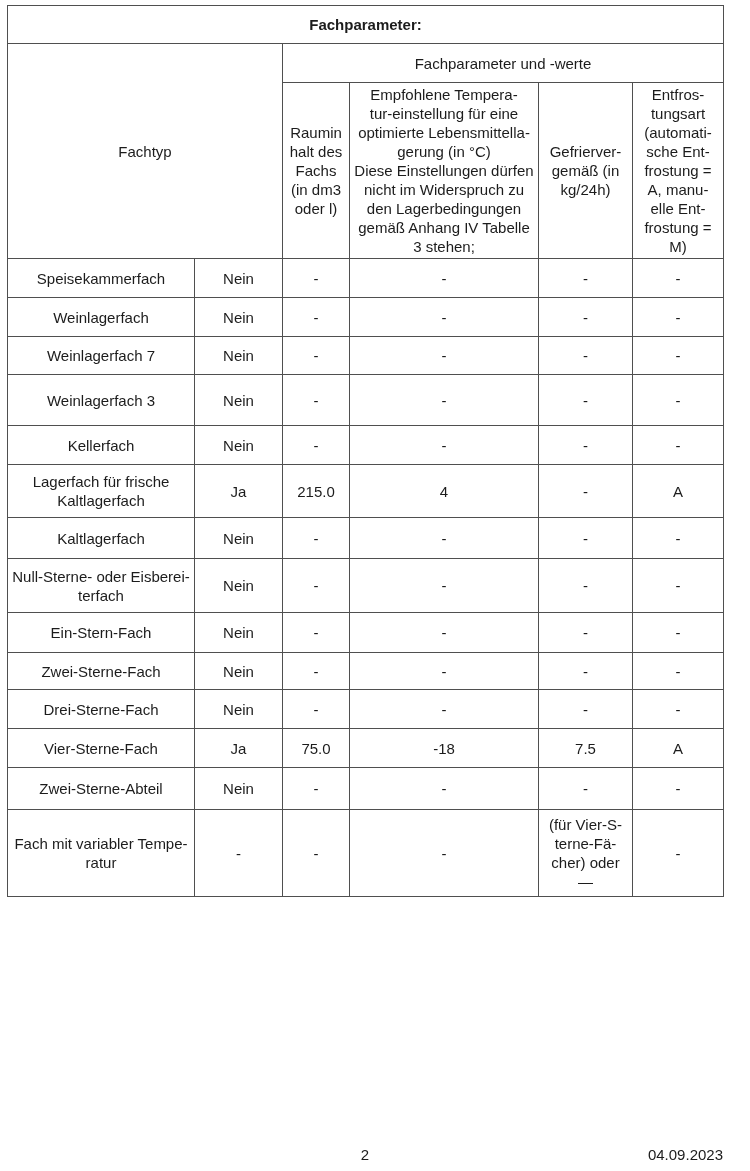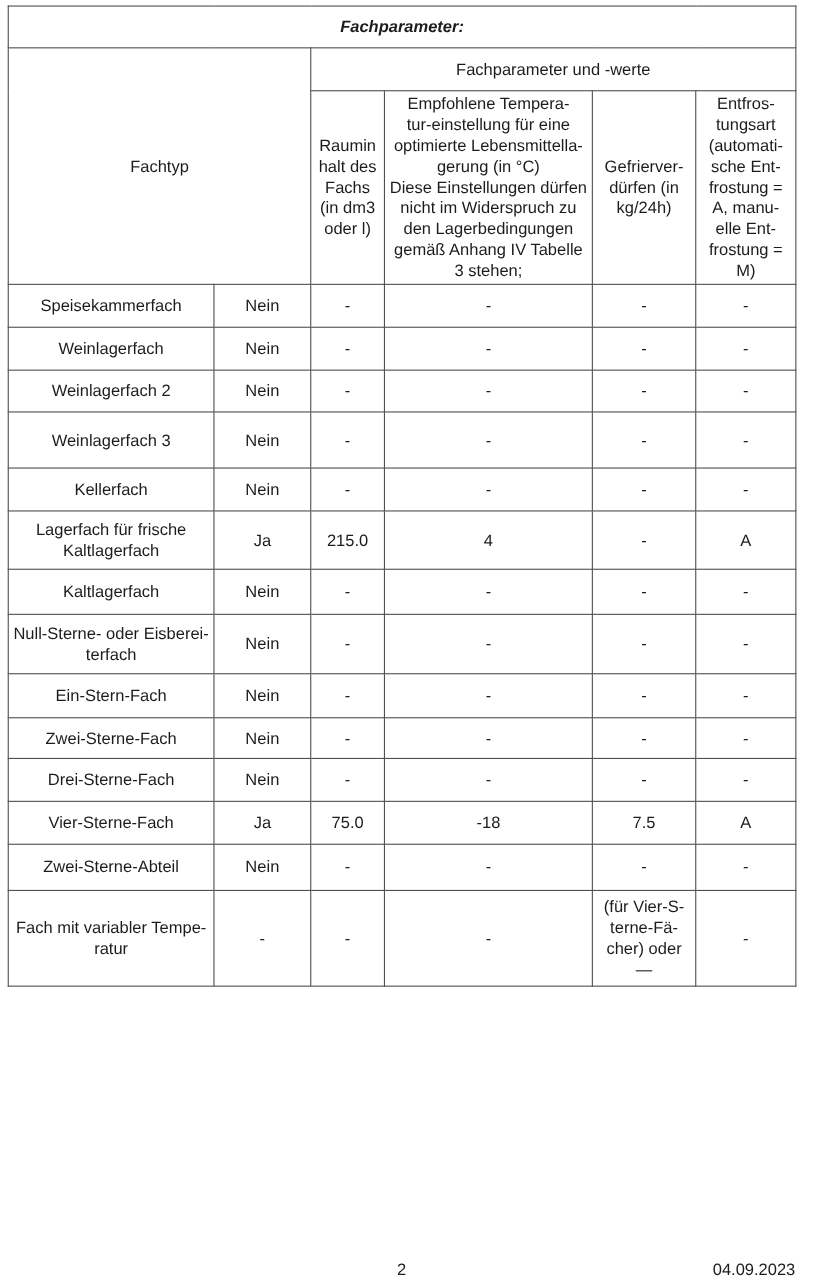--- a/index.html
+++ b/index.html
@@ -24,21 +24,20 @@
     vertical-align: middle;
     white-space: pre-line;
     padding: 2px 3px;
     background: #ffffff;
   }
   td.title-cell {
     font-weight: bold;
     text-align: left;
     padding-left: 6px;
     font-size: 15px;
-    font-style: italic;
   }
   td.label-cell {
     text-align: left;
     padding-left: 6px;
     padding-right: 6px;
     margin-top: 16px;
   }
   td.header-cell { line-height: 18.5px; padding-top: 4px; }
   td.left-cell { text-align: left; padding-left: 6px; }
   .footer {
@@ -84,21 +83,21 @@
       <td class="header-cell">Empfohlene Tempera-
 tur-einstellung für eine
 optimierte Lebensmittella-
 gerung (in °C)
 Diese Einstellungen dürfen
 nicht im Widerspruch zu
 den Lagerbedingungen
 gemäß Anhang IV Tabelle
 3 stehen;</td>
       <td class="header-cell">Gefrierver-
-dürfen (in
+gemäß (in
 kg/24h)</td>
       <td class="header-cell">Entfros-
 tungsart
 (automati-
 sche Ent-
 frostung =
 A, manu-
 elle Ent-
 frostung =
 M)</td>
@@ -114,21 +113,21 @@
     </tr>
     <tr style="height:39px">
       <td class="label-cell">Weinlagerfach</td>
       <td>Nein</td>
       <td>-</td>
       <td>-</td>
       <td>-</td>
       <td>-</td>
     </tr>
     <tr style="height:38px">
-      <td class="label-cell">Weinlagerfach 2</td>
+      <td class="label-cell">Weinlagerfach 7</td>
       <td>Nein</td>
       <td>-</td>
       <td>-</td>
       <td>-</td>
       <td>-</td>
     </tr>
     <tr style="height:51px">
       <td class="label-cell">Weinlagerfach 3</td>
       <td>Nein</td>
       <td>-</td>

